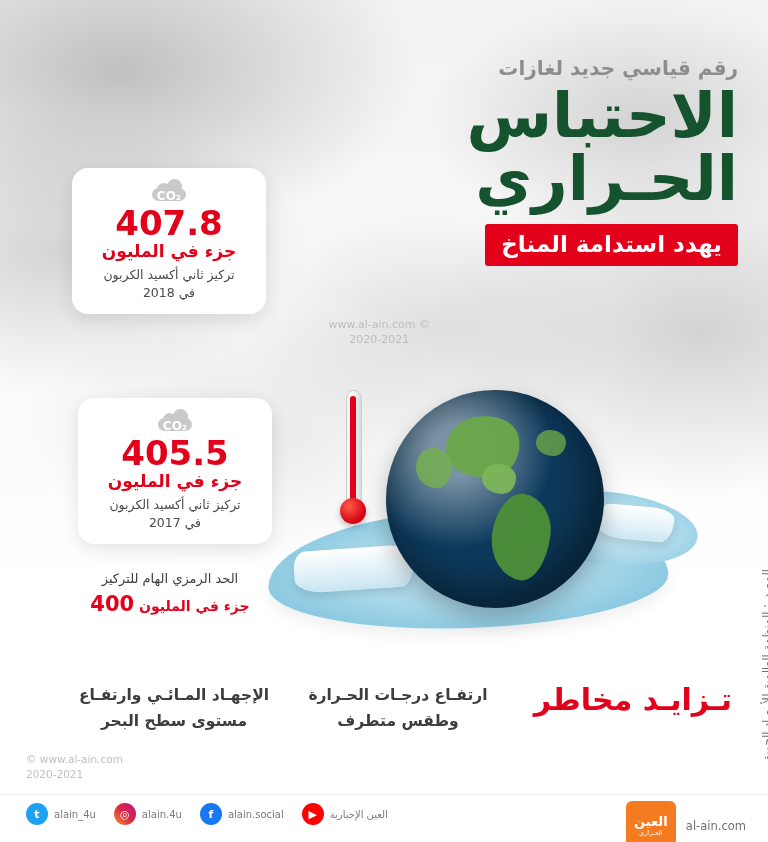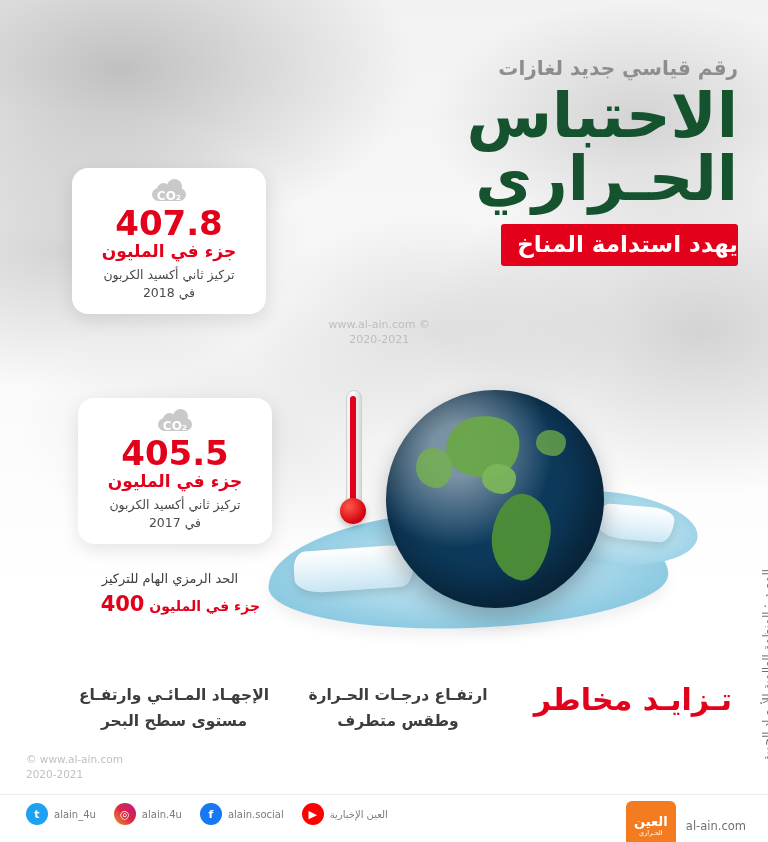--- a/index.html
+++ b/index.html
@@ -24,41 +24,41 @@
       linear-gradient(180deg,#f2f2f2 0%, #fafafa 45%, #ffffff 70%);
   }
   .bg-bottom{position:absolute;left:0;right:0;top:640px;height:202px;background:#ffffff;}
 
   
   .headline{position:absolute;top:56px;right:30px;width:420px;text-align:right;}
   .kicker{color:#8d8d8d;font-size:20px;font-weight:bold;letter-spacing:0;margin-bottom:4px;}
   .title-main{color:#14532d;font-size:62px;font-weight:bold;line-height:1.02;letter-spacing:-1px;}
   .title-main .ln2{display:block;}
   .subbar{display:inline-block;margin-top:14px;background:#e2001a;color:#ffffff;
-    font-size:23px;font-weight:bold;padding:7px 0 9px 16px;border-radius:3px;margin-left:48px;}
+    font-size:23px;font-weight:bold;padding:7px 16px 9px 16px;border-radius:3px;margin-left:48px;}
   .wmark{position:absolute;top:318px;right:338px;text-align:center;color:#bdbdbd;font-size:11px;line-height:1.35;}
 
   
   .card{position:absolute;background:#ffffff;border-radius:16px;
     box-shadow:0 6px 18px rgba(0,0,0,.10);width:174px;padding:14px 10px 12px;text-align:center;}
   .card.c1{top:168px;left:72px;}
   .card.c2{top:398px;left:78px;}
   .cloud-ico{display:block;margin:0 auto 2px;width:34px;height:22px;position:relative;}
   .cloud-ico .c-body{position:absolute;left:0;bottom:3px;width:34px;height:13px;background:#c9c9c9;border-radius:7px;}
   .cloud-ico .c-b1{position:absolute;left:5px;bottom:8px;width:13px;height:13px;background:#c9c9c9;border-radius:50%;}
   .cloud-ico .c-b2{position:absolute;left:15px;bottom:10px;width:15px;height:15px;background:#c9c9c9;border-radius:50%;}
   .cloud-ico .c-txt{position:absolute;left:0;right:0;bottom:1px;font-size:12px;color:#ffffff;font-weight:bold;text-align:center;}
   .big-num{color:#e2001a;font-size:34px;font-weight:bold;line-height:1.05;}
   .unit{color:#e2001a;font-size:17px;font-weight:bold;margin-top:-1px;}
   .desc{color:#4b4b4b;font-size:12.5px;line-height:1.45;margin-top:5px;}
 
   
   .threshold{position:absolute;top:570px;left:80px;width:180px;text-align:center;}
   .threshold .t1{color:#3d3d3d;font-size:13px;line-height:1.4;}
-  .threshold .t2{margin-top:4px;color:#e2001a;font-size:14px;font-weight:bold;text-align:right;}
+  .threshold .t2{margin-top:4px;color:#e2001a;font-size:14px;font-weight:bold;}
   .threshold .t2 .n{font-size:21px;}
 
   
   .illus{position:absolute;left:268px;top:380px;width:430px;height:280px;}
   .puddle{position:absolute;left:0;top:130px;width:400px;height:118px;
     background:radial-gradient(ellipse at 50% 50%, #bfe2ef 0%, #a9d8ea 45%, #8fcbe2 70%, #7cc2dd 100%);
     border-radius:50% 50% 50% 50%/60% 60% 40% 40%;
     transform:rotate(-2deg);
     box-shadow:0 8px 14px rgba(0,0,0,.06);}
   .puddle2{position:absolute;left:250px;top:112px;width:180px;height:72px;

